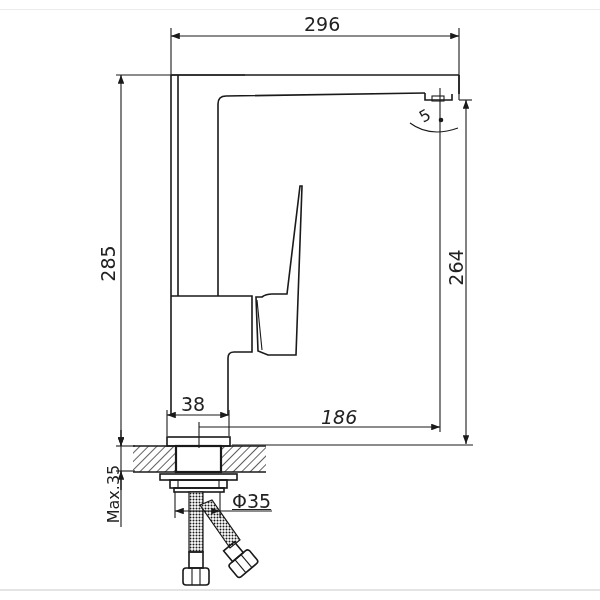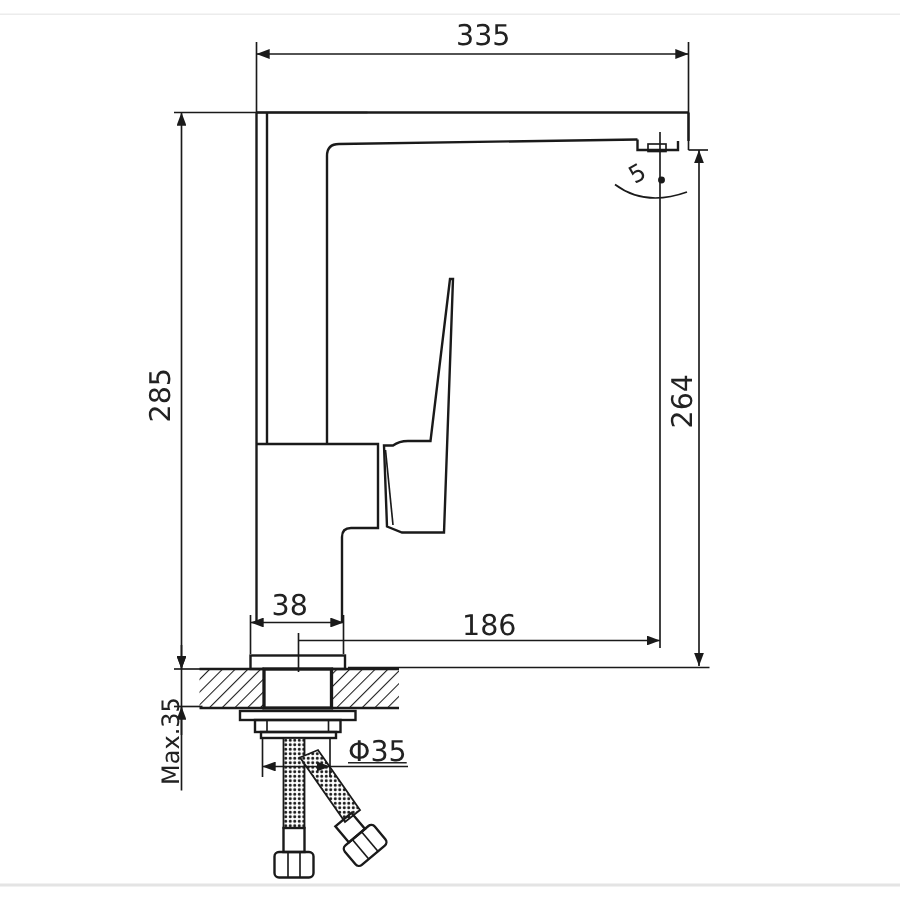--- a/index.html
+++ b/index.html
@@ -132,20 +132,20 @@
   </g>
 
   <g>
     <line class="thin" x1="175" y1="492" x2="175" y2="518"></line>
     <line class="thin" x1="220" y1="492" x2="220" y2="518"></line>
     <line class="thin" x1="175" y1="511" x2="220" y2="511" marker-start="url(#arr)" marker-end="url(#arr)"></line>
     <line class="thin" x1="220" y1="511" x2="272" y2="511"></line>
   </g>
 </svg>
 
-<div class="dim" style="left:304px; top:15px;">335</div>
+<div class="dim" style="left:304px; top:15px;">296</div>
 <div class="dim v" style="left:90px; top:254px;">285</div>
 <div class="dim v" style="left:438px; top:258px;">264</div>
 <div class="dim" style="left:181px; top:395px;">38</div>
-<div class="dim" style="left:308px; top:408px;">186</div>
+<div class="dim" style="left:321px; top:408px;font-style:italic;">186</div>
 <div class="dim v small" style="left:85px; top:486px;">Max.35</div>
 <div class="dim" style="left:232px; top:492px;text-decoration:underline;">Φ35</div>
 <div class="dim small" style="left:420px; top:108px; transform: rotate(-30deg);">5</div>
 
 </body></html>

